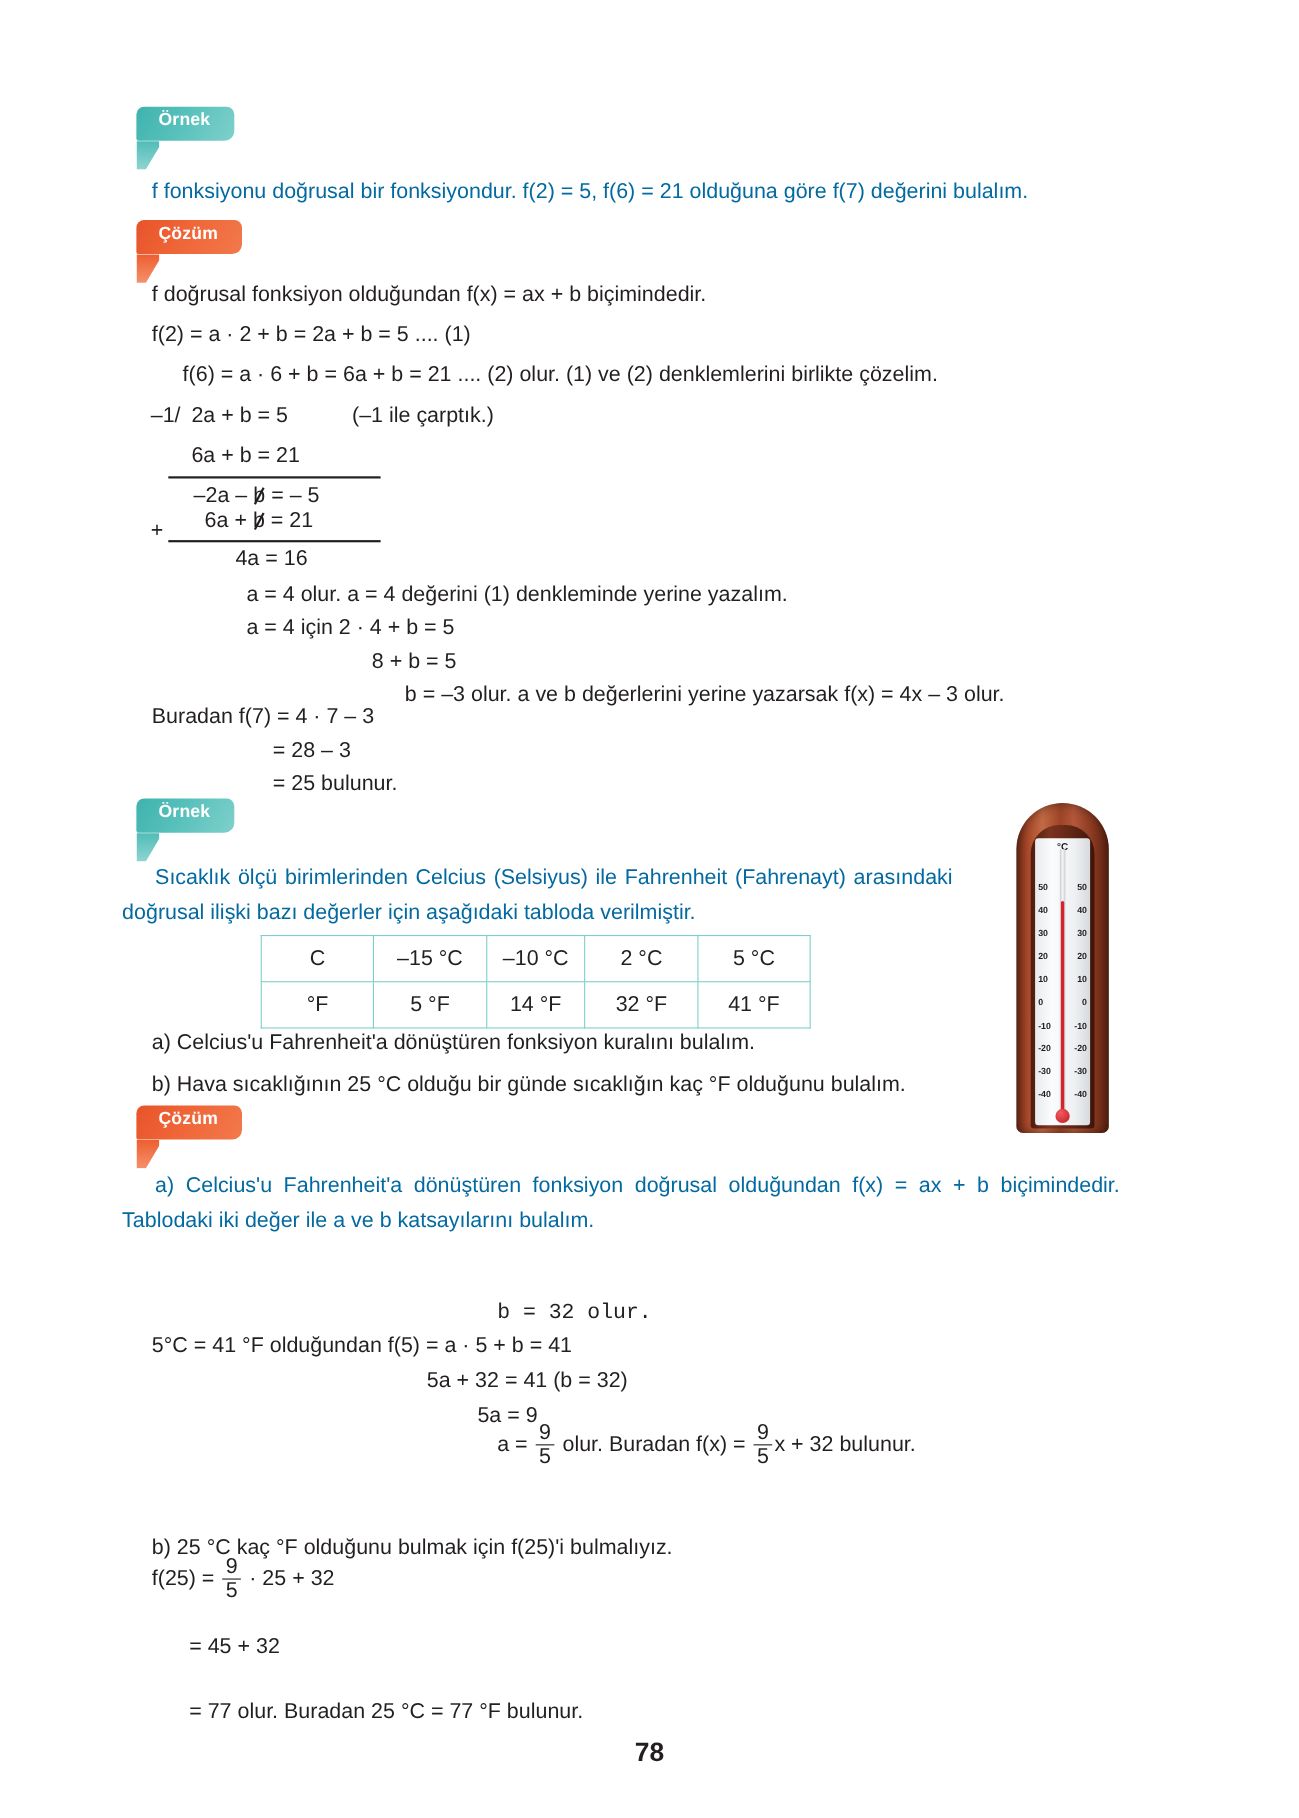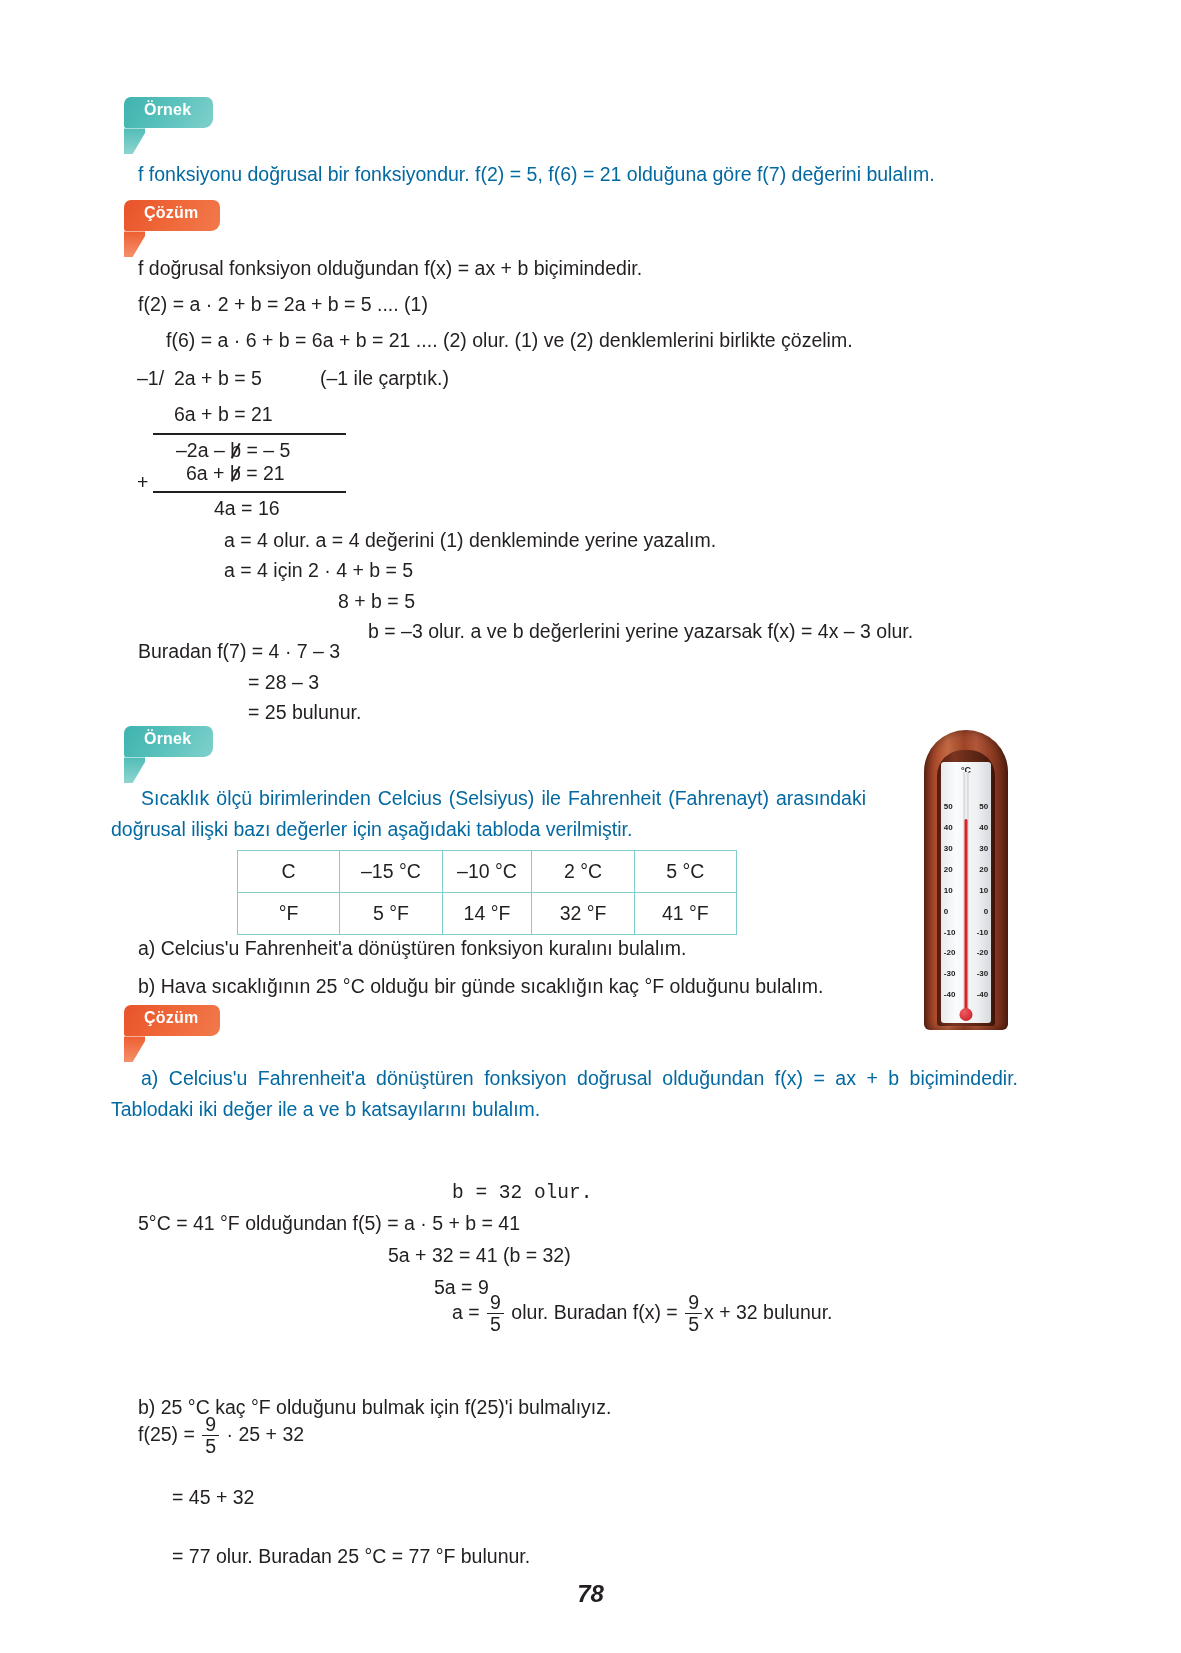--- a/index.html
+++ b/index.html
@@ -363,15 +363,15 @@
     <span>f(25) = </span><span class="frac">
         <span class="num">9</span>
         <span class="den">5</span>
       </span><span> · 25 + 32</span>
   </div>
 
   <div class="txt" style="left:172px; top:1484px;">= 45 + 32</div>
 
   <div class="txt" style="left:172px; top:1521px;margin-top:22px;">= 77 olur. Buradan 25 °C = 77 °F bulunur.</div>
 
-  <div class="pageno" style="top:1580px;font-style:italic;">78</div>
+  <div class="pageno" style="top:1580px;">78</div>
 
 </div>
 
 </body></html>

